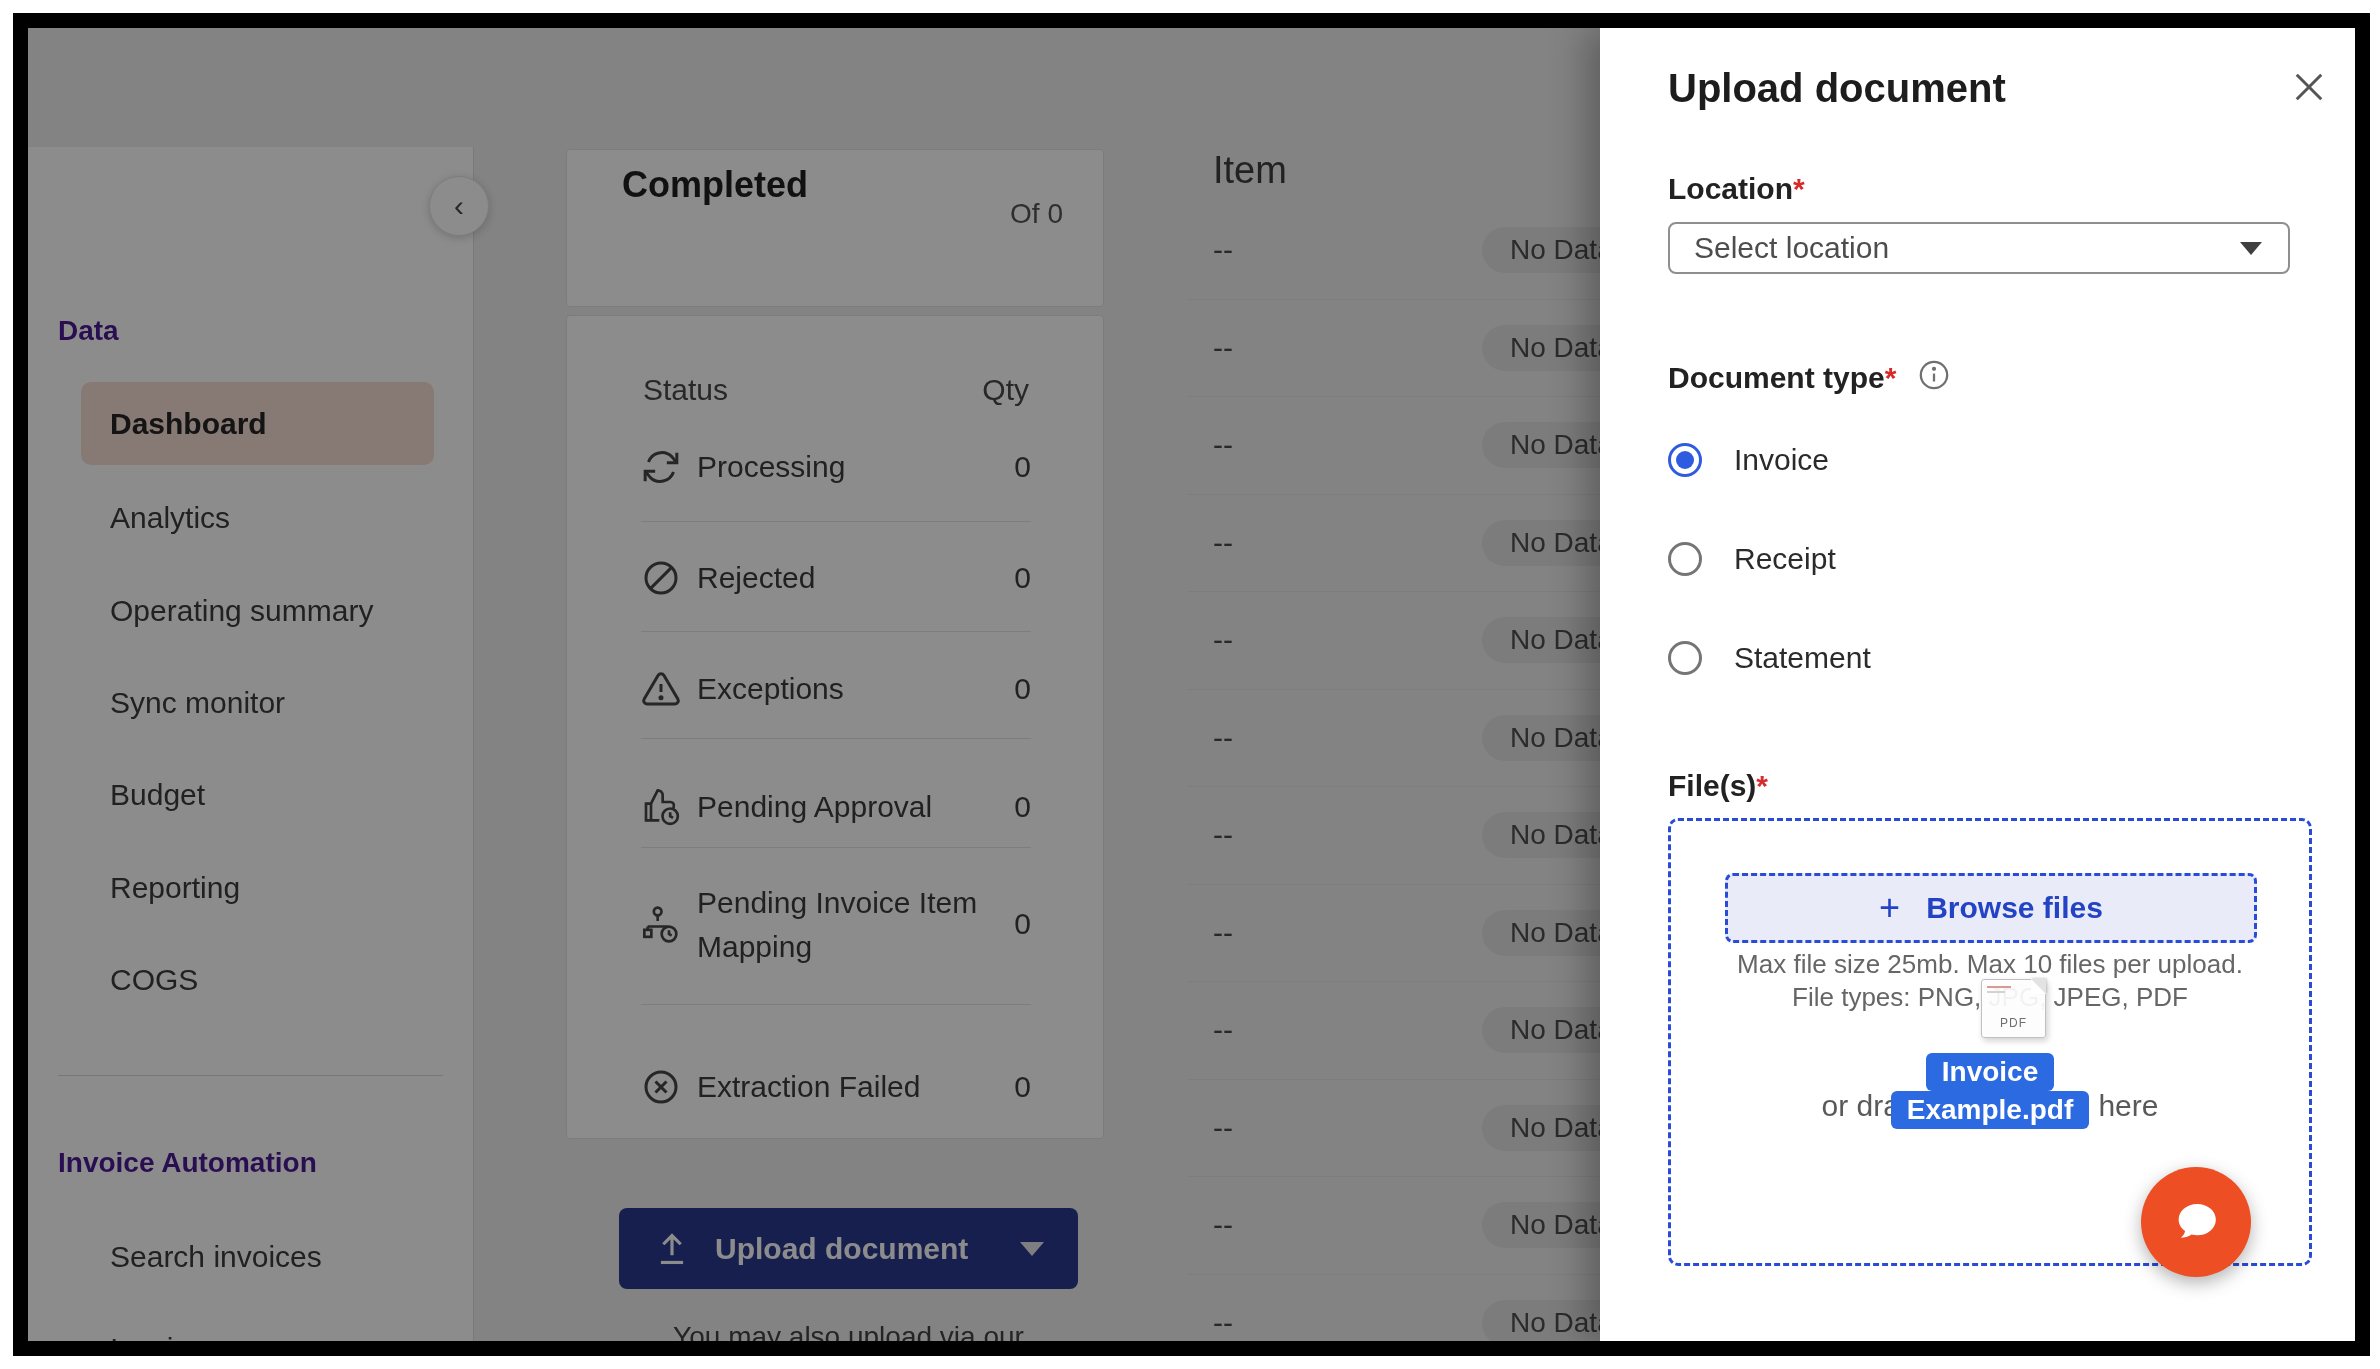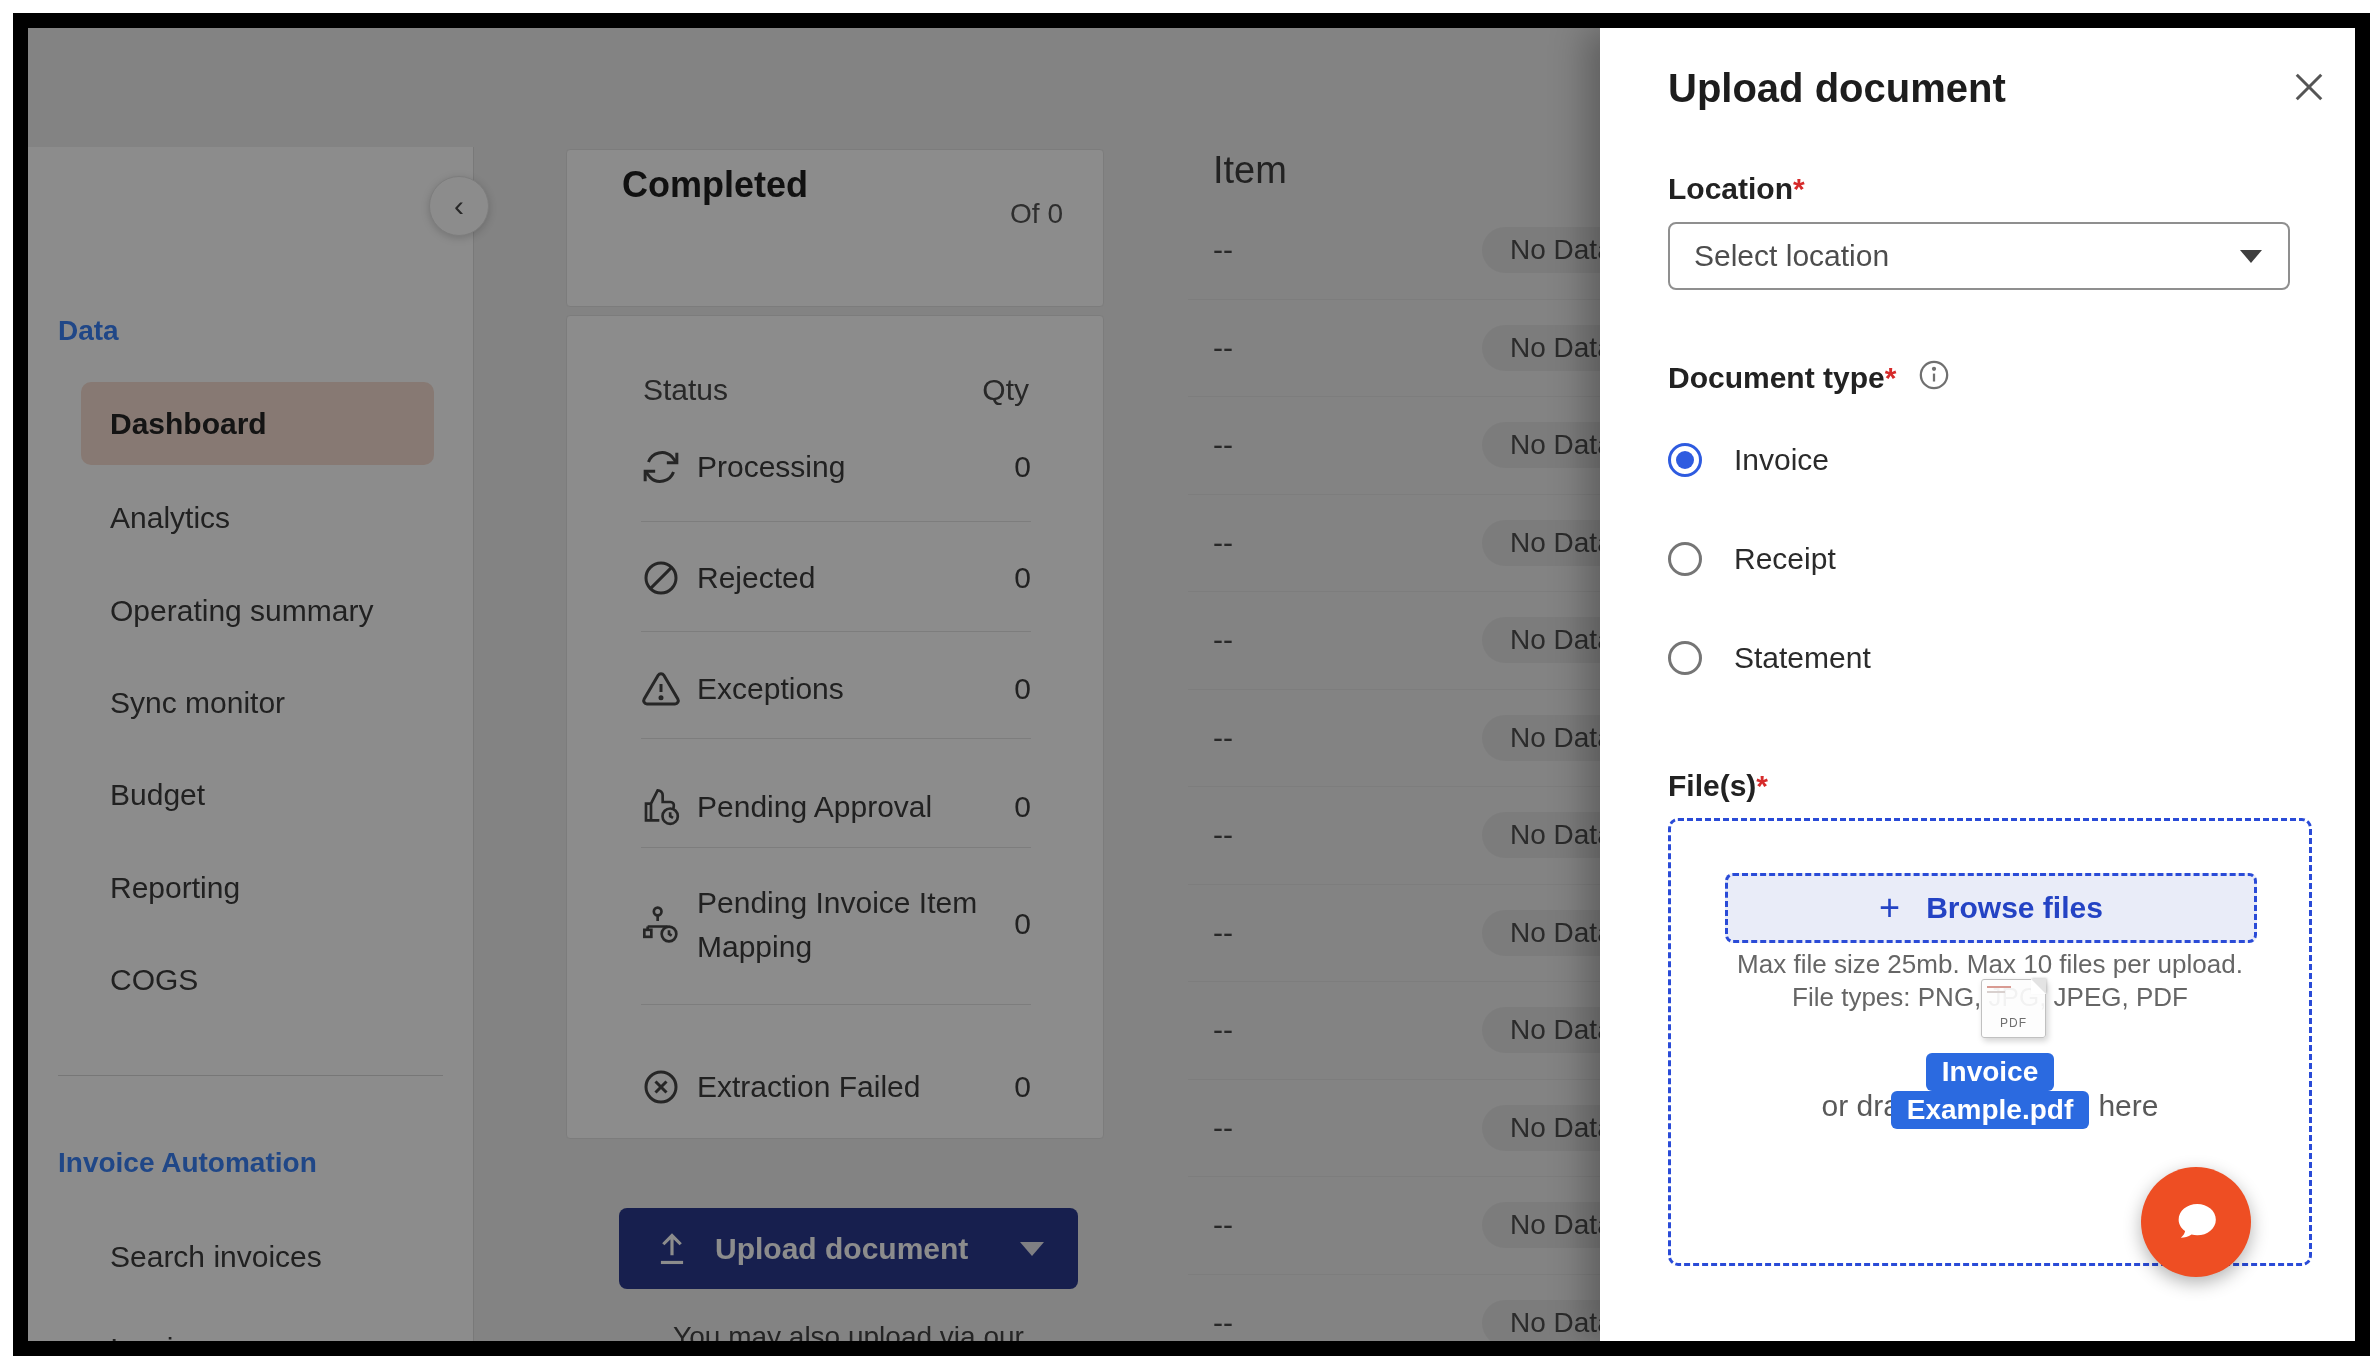--- a/index.html
+++ b/index.html
@@ -12,21 +12,21 @@
   .logo { position:absolute; left:0; top:0; width:126px; height:118px; background:#de4c19; display:flex; align-items:center; justify-content:center; }
   .hamburger { position:absolute; left:172px; top:44px; width:52px; height:32px; cursor:pointer; }
   .hamburger span { display:block; height:4px; background:#3a3a3a; border-radius:2px; margin-bottom:9px; }
   .app-title { position:absolute; left:272px; top:36px; font-size:34px; font-weight:bold; color:#2b2b2b; }
   .loc-wrap { position:absolute; left:1428px; top:30px; width:144px; height:60px; overflow:hidden; display:flex; align-items:center; }
   .loc-text { font-size:30px; color:#3f3f3f; margin-left:14px; white-space:nowrap; }
 
   
   .sidebar { position:absolute; left:0; top:119px; width:446px; height:1194px; background:#fff; border-right:1px solid #dcdcdc; z-index:4; }
   .collapse-btn { position:absolute; left:401px; top:148px; width:60px; height:60px; border-radius:50%; background:#fff; border:1px solid #e4e4e4; box-shadow:0 2px 8px rgba(0,0,0,.18); z-index:6; display:flex; align-items:center; justify-content:center; font-size:30px; color:#4a4a4a; cursor:pointer; }
-  .side-heading { position:absolute; left:30px; font-size:28px; font-weight:bold; color:#3b82f6; }
+  .side-heading { position:absolute; left:30px; font-size:28px; font-weight:bold; color:#4c1d95; }
   .side-item { position:absolute; left:82px; font-size:30px; color:#3c3c3c; cursor:pointer; white-space:nowrap; }
   .active-pill { position:absolute; left:53px; top:235px; width:353px; height:83px; background:#f6ddd1; border-radius:10px; display:flex; align-items:center; cursor:pointer; }
   .active-pill .lbl { margin-left:29px; font-size:30px; font-weight:bold; color:#262626; }
   .side-divider { position:absolute; left:30px; top:928px; width:385px; height:1px; background:#d9d9d9; }
 
   
   .card { position:absolute; background:#fff; border:1px solid #e2e2e2; border-radius:4px; }
   .card1 { left:538px; top:121px; width:538px; height:158px; }
   .card1 .title { position:absolute; left:55px; top:14px; font-size:36px; font-weight:bold; color:#1f1f1f; }
   .card1 .of { position:absolute; right:40px; top:48px; font-size:28px; color:#555; }
@@ -52,21 +52,21 @@
 
   
   .dim-overlay { position:absolute; left:0; top:0; width:1572px; height:1313px; background:rgba(0,0,0,0.45); z-index:40; }
 
   
   .modal { position:absolute; left:1572px; top:0; width:755px; height:1313px; background:#fff; z-index:50; box-shadow:-14px 0 34px rgba(0,0,0,0.28); }
   .modal-title { position:absolute; left:68px; top:38px; font-size:40px; font-weight:bold; color:#1d1d1d; }
   .modal-close { position:absolute; left:688px; top:38px; width:42px; height:42px; cursor:pointer; }
   .field-label { position:absolute; left:68px; font-size:30px; font-weight:bold; color:#222; }
   .req { color:#d62b2b; }
-  .select-box { position:absolute; left:68px; top:194px; width:622px; height:68px; border:2px solid #8f8f8f; border-radius:8px; cursor:pointer; display:flex; align-items:center; background:#fff; }
+  .select-box { position:absolute; left:68px; top:194px; width:622px; height:52px; border:2px solid #8f8f8f; border-radius:8px; cursor:pointer; display:flex; align-items:center; background:#fff; }
   .select-box .ph { margin-left:24px; font-size:30px; color:#4d4d4d; }
   .select-box .caret { position:absolute; right:26px; width:0; height:0; border-left:11px solid transparent; border-right:11px solid transparent; border-top:13px solid #3f3f3f; }
   .info-icon { display:inline-block; vertical-align:-4px; margin-left:12px; }
   .radio-row { position:absolute; left:68px; height:40px; display:flex; align-items:center; cursor:pointer; }
   .radio-circ { width:34px; height:34px; border-radius:50%; border:3px solid #757575; background:#fff; position:relative; flex:0 0 auto; }
   .radio-circ.sel { border-color:#2e5be0; }
   .radio-circ.sel::after { content:""; position:absolute; left:50%; top:50%; transform:translate(-50%,-50%); width:18px; height:18px; border-radius:50%; background:#2e5be0; }
   .radio-lbl { margin-left:32px; font-size:30px; color:#2b2b2b; }
   .dropzone { position:absolute; left:68px; top:790px; width:644px; height:448px; border:3px dashed #2a4bd7; border-radius:10px; }
   .browse-btn { position:absolute; left:54px; top:52px; width:532px; height:70px; background:#e9ecf8; border:3px dashed #2a4bd7; border-radius:8px; cursor:pointer; display:flex; align-items:center; justify-content:center; }

